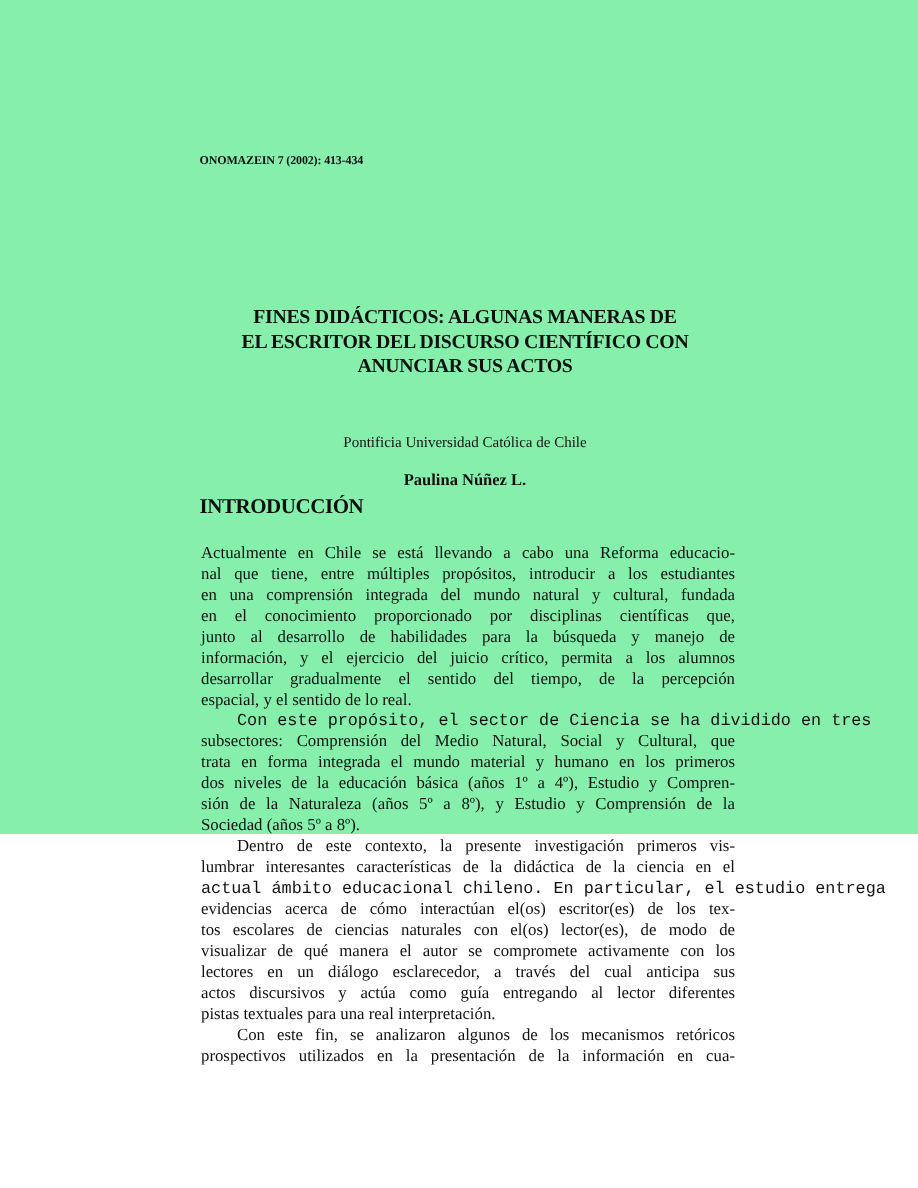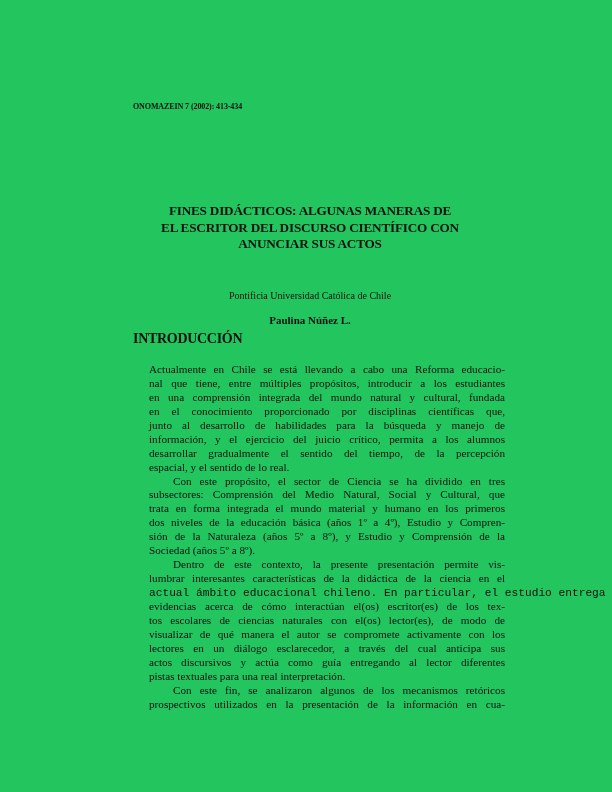--- a/index.html
+++ b/index.html
@@ -1,28 +1,28 @@
 <!DOCTYPE html>
 <html><head>
 <meta charset="utf-8">
 <style>
   html, body { margin: 0; padding: 0; background: #ffffff; }
   body { width: 612px; height: 792px; position: relative; overflow: hidden;
          font-family: "Liberation Serif", "DejaVu Serif", serif; color: #111; }
-  .page { position: absolute; left: 0; top: 0; width: 612px; height: 792px; background: #22c55e; }
+  .page { position: absolute; left: 0; top: 0; width: 612px; height: 556px; background: #86efac; }
   .running-head { position: absolute; left: 133px; top: 102px; font-size: 8px; font-weight: bold; letter-spacing: -0.1px; }
   .title { position: absolute; left: 120px; width: 380px; top: 203px; text-align: center;
            font-weight: bold; font-size: 13.2px; line-height: 16.5px; letter-spacing: -0.2px; }
   .title div { white-space: nowrap; }
   .author { position: absolute; left: 120px; width: 380px; top: 270px; text-align: center;
             font-weight: bold; font-size: 11px; margin-top: 44px; }
   .affil { position: absolute; left: 120px; width: 380px; top: 290px; text-align: center;
            font-size: 10px; }
   .section { position: absolute; left: 133px; top: 331px; font-size: 14px; font-weight: bold; letter-spacing: -0.3px; }
-  .body { position: absolute; left: 149px; top: 363px; width: 356px; font-size: 11.2px; line-height: 13.95px; }
+  .body { position: absolute; left: 134px; top: 363px; width: 356px; font-size: 11.2px; line-height: 13.95px; }
   .body .line { white-space: nowrap; text-align: justify; text-align-last: justify; height: 13.95px; overflow: visible; }
   .body .line.last { text-align-last: left; }
   .body .line.indent { padding-left: 24px; }
 </style>
 </head>
 <body>
 
 <div class="page">
   <div class="running-head">ONOMAZEIN 7 (2002): 413-434</div>
 
@@ -39,27 +39,27 @@
 
   <div class="body">
     <div class="line" style="white-space: normal;"><span style="white-space: nowrap;">Actualmente en Chile se está llevando a cabo una Reforma educacio-</span></div>
     <div class="line" style="white-space: normal;"><span style="white-space: nowrap;">nal que tiene, entre múltiples propósitos, introducir a los estudiantes</span></div>
     <div class="line" style="white-space: normal;"><span style="white-space: nowrap;">en una comprensión integrada del mundo natural y cultural, fundada</span></div>
     <div class="line" style="white-space: normal;"><span style="white-space: nowrap;">en el conocimiento proporcionado por disciplinas científicas que,</span></div>
     <div class="line" style="white-space: normal;"><span style="white-space: nowrap;">junto al desarrollo de habilidades para la búsqueda y manejo de</span></div>
     <div class="line" style="white-space: normal;"><span style="white-space: nowrap;">información, y el ejercicio del juicio crítico, permita a los alumnos</span></div>
     <div class="line" style="white-space: normal;"><span style="white-space: nowrap;">desarrollar gradualmente el sentido del tiempo, de la percepción</span></div>
     <div class="line last" style="white-space: normal;">espacial, y el sentido de lo real.</div>
-    <div class="line indent" style="white-space: normal;"><span style="white-space: nowrap;">Con este propósito, el sector de Ciencia se ha dividido en tres</span></div>
+    <div class="line indent" style="white-space: normal; font-family: Liberation Mono, monospace;"><span style="white-space: nowrap;">Con este propósito, el sector de Ciencia se ha dividido en tres</span></div>
     <div class="line" style="white-space: normal;"><span style="white-space: nowrap;">subsectores: Comprensión del Medio Natural, Social y Cultural, que</span></div>
     <div class="line" style="white-space: normal;"><span style="white-space: nowrap;">trata en forma integrada el mundo material y humano en los primeros</span></div>
     <div class="line" style="white-space: normal;"><span style="white-space: nowrap;">dos niveles de la educación básica (años 1º a 4º), Estudio y Compren-</span></div>
     <div class="line" style="white-space: normal;"><span style="white-space: nowrap;">sión de la Naturaleza (años 5º a 8º), y Estudio y Comprensión de la</span></div>
     <div class="line last" style="white-space: normal;">Sociedad (años 5º a 8º).</div>
-    <div class="line indent" style="white-space: normal;"><span style="white-space: nowrap;">Dentro de este contexto, la presente presentación permite vis-</span></div>
+    <div class="line indent" style="white-space: normal;"><span style="white-space: nowrap;">Dentro de este contexto, la presente investigación primeros vis-</span></div>
     <div class="line" style="white-space: normal;"><span style="white-space: nowrap;">lumbrar interesantes características de la didáctica de la ciencia en el</span></div>
     <div class="line" style="white-space: normal;"><span style="white-space: nowrap; font-family: Liberation Mono, monospace;">actual ámbito educacional chileno. En particular, el estudio entrega</span></div>
     <div class="line" style="white-space: normal;"><span style="white-space: nowrap;">evidencias acerca de cómo interactúan el(os) escritor(es) de los tex-</span></div>
     <div class="line" style="white-space: normal;"><span style="white-space: nowrap;">tos escolares de ciencias naturales con el(os) lector(es), de modo de</span></div>
     <div class="line" style="white-space: normal;"><span style="white-space: nowrap;">visualizar de qué manera el autor se compromete activamente con los</span></div>
     <div class="line" style="white-space: normal;"><span style="white-space: nowrap;">lectores en un diálogo esclarecedor, a través del cual anticipa sus</span></div>
     <div class="line" style="white-space: normal;"><span style="white-space: nowrap;">actos discursivos y actúa como guía entregando al lector diferentes</span></div>
     <div class="line last" style="white-space: normal;">pistas textuales para una real interpretación.</div>
     <div class="line indent" style="white-space: normal;"><span style="white-space: nowrap;">Con este fin, se analizaron algunos de los mecanismos retóricos</span></div>
     <div class="line" style="white-space: normal;"><span style="white-space: nowrap;">prospectivos utilizados en la presentación de la información en cua-</span></div>

